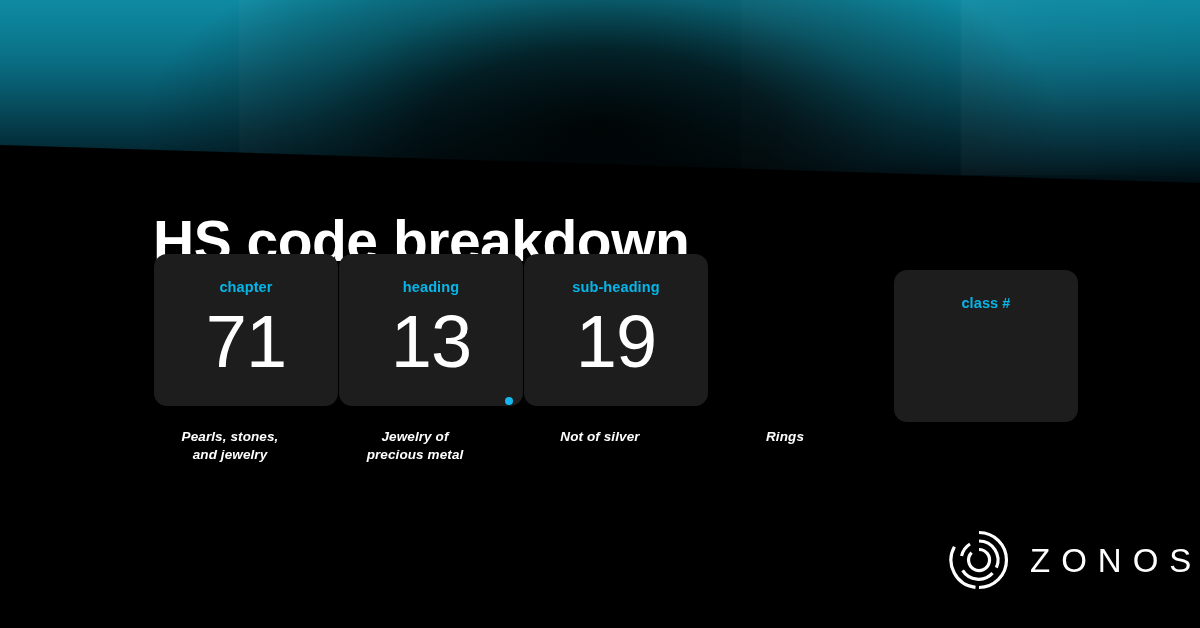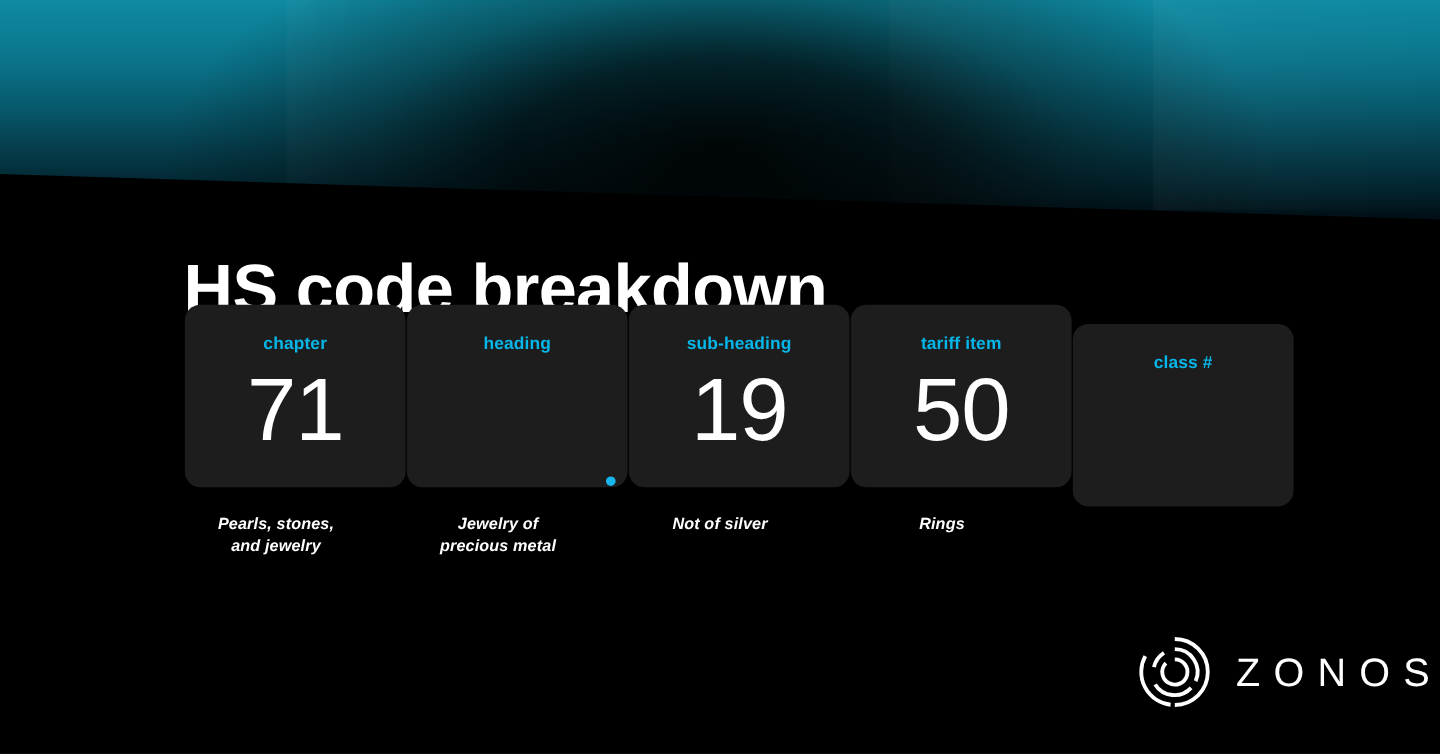--- a/index.html
+++ b/index.html
@@ -212,28 +212,25 @@
 
   <div class="title">HS code breakdown</div>
 
   <div class="cards">
     <div class="card" style="left:0px;">
       <div class="card-label">chapter</div>
       <div class="card-value">71</div>
     </div>
     <div class="card" style="left:185px;">
       <div class="card-label">heading</div>
+      <div class="card-value">13</div>
     </div>
     <div class="card" style="left:370px;">
       <div class="card-label">sub-heading</div>
       <div class="card-value">19</div>
-    </div>
-    <div class="card" style="left:555px;">
-      <div class="card-label">tariff item</div>
-      <div class="card-value">50</div>
     </div>
     <div class="card" style="left:740px;margin-top:16px;">
       <div class="card-label">class #</div>
     </div>
   </div>
 
   <div class="accent-dot"></div>
 
   <div class="captions">
     <div class="caption" style="left:185px;">

